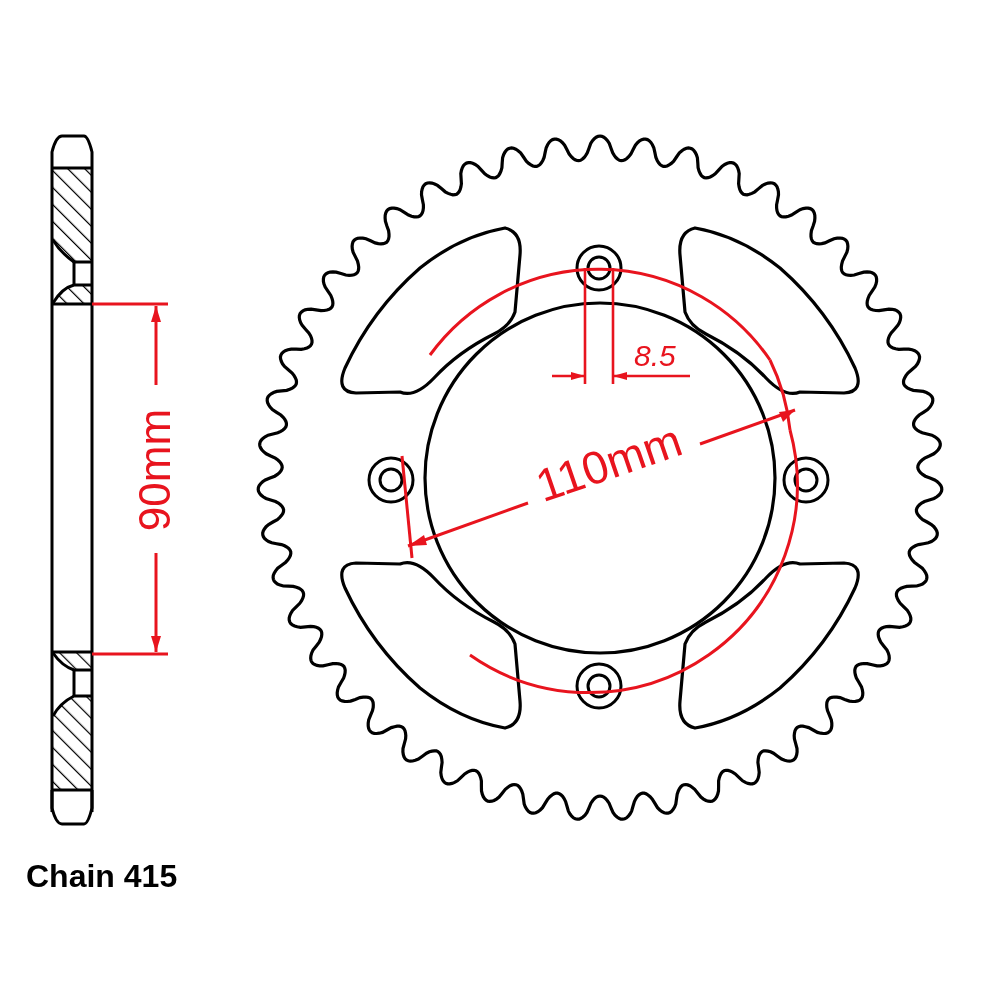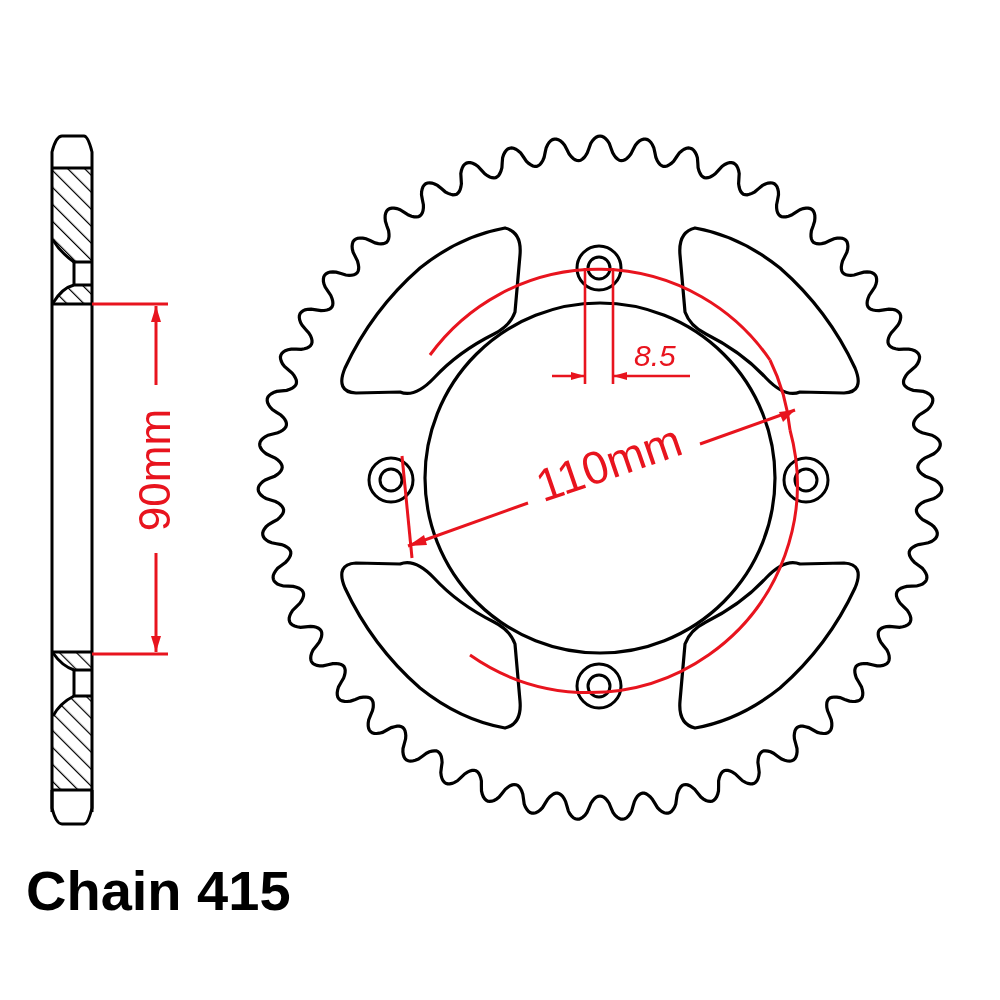--- a/index.html
+++ b/index.html
@@ -1,21 +1,21 @@
 <!DOCTYPE html>
 <html><head>
 <meta charset="utf-8">
 <style>
   html, body { margin: 0; padding: 0; background: #ffffff; }
   body { width: 1000px; height: 1000px; position: relative; overflow: hidden; }
   #canvas { position: absolute; left: 0; top: 0; width: 1000px; height: 1000px; }
   .caption {
     position: absolute; left: 26px; top: 858px;
     font-family: "Liberation Sans", sans-serif; font-weight: bold;
-    font-size: 56px; color: #000; letter-spacing: 0px;
+    font-size: 32px; color: #000; letter-spacing: 0px;
   }
   .dimtxt { font-family: "Liberation Sans", sans-serif; fill: #e8141e; }
 </style>
 </head>
 <body>
 
 <svg id="canvas" viewBox="0 0 1000 1000" xmlns="http://www.w3.org/2000/svg">
   <defs>
     <pattern id="hatch" patternUnits="userSpaceOnUse" width="12" height="12" patternTransform="rotate(-45)">
       <line x1="0" y1="0" x2="0" y2="12" stroke="#000" stroke-width="2.4"></line>

